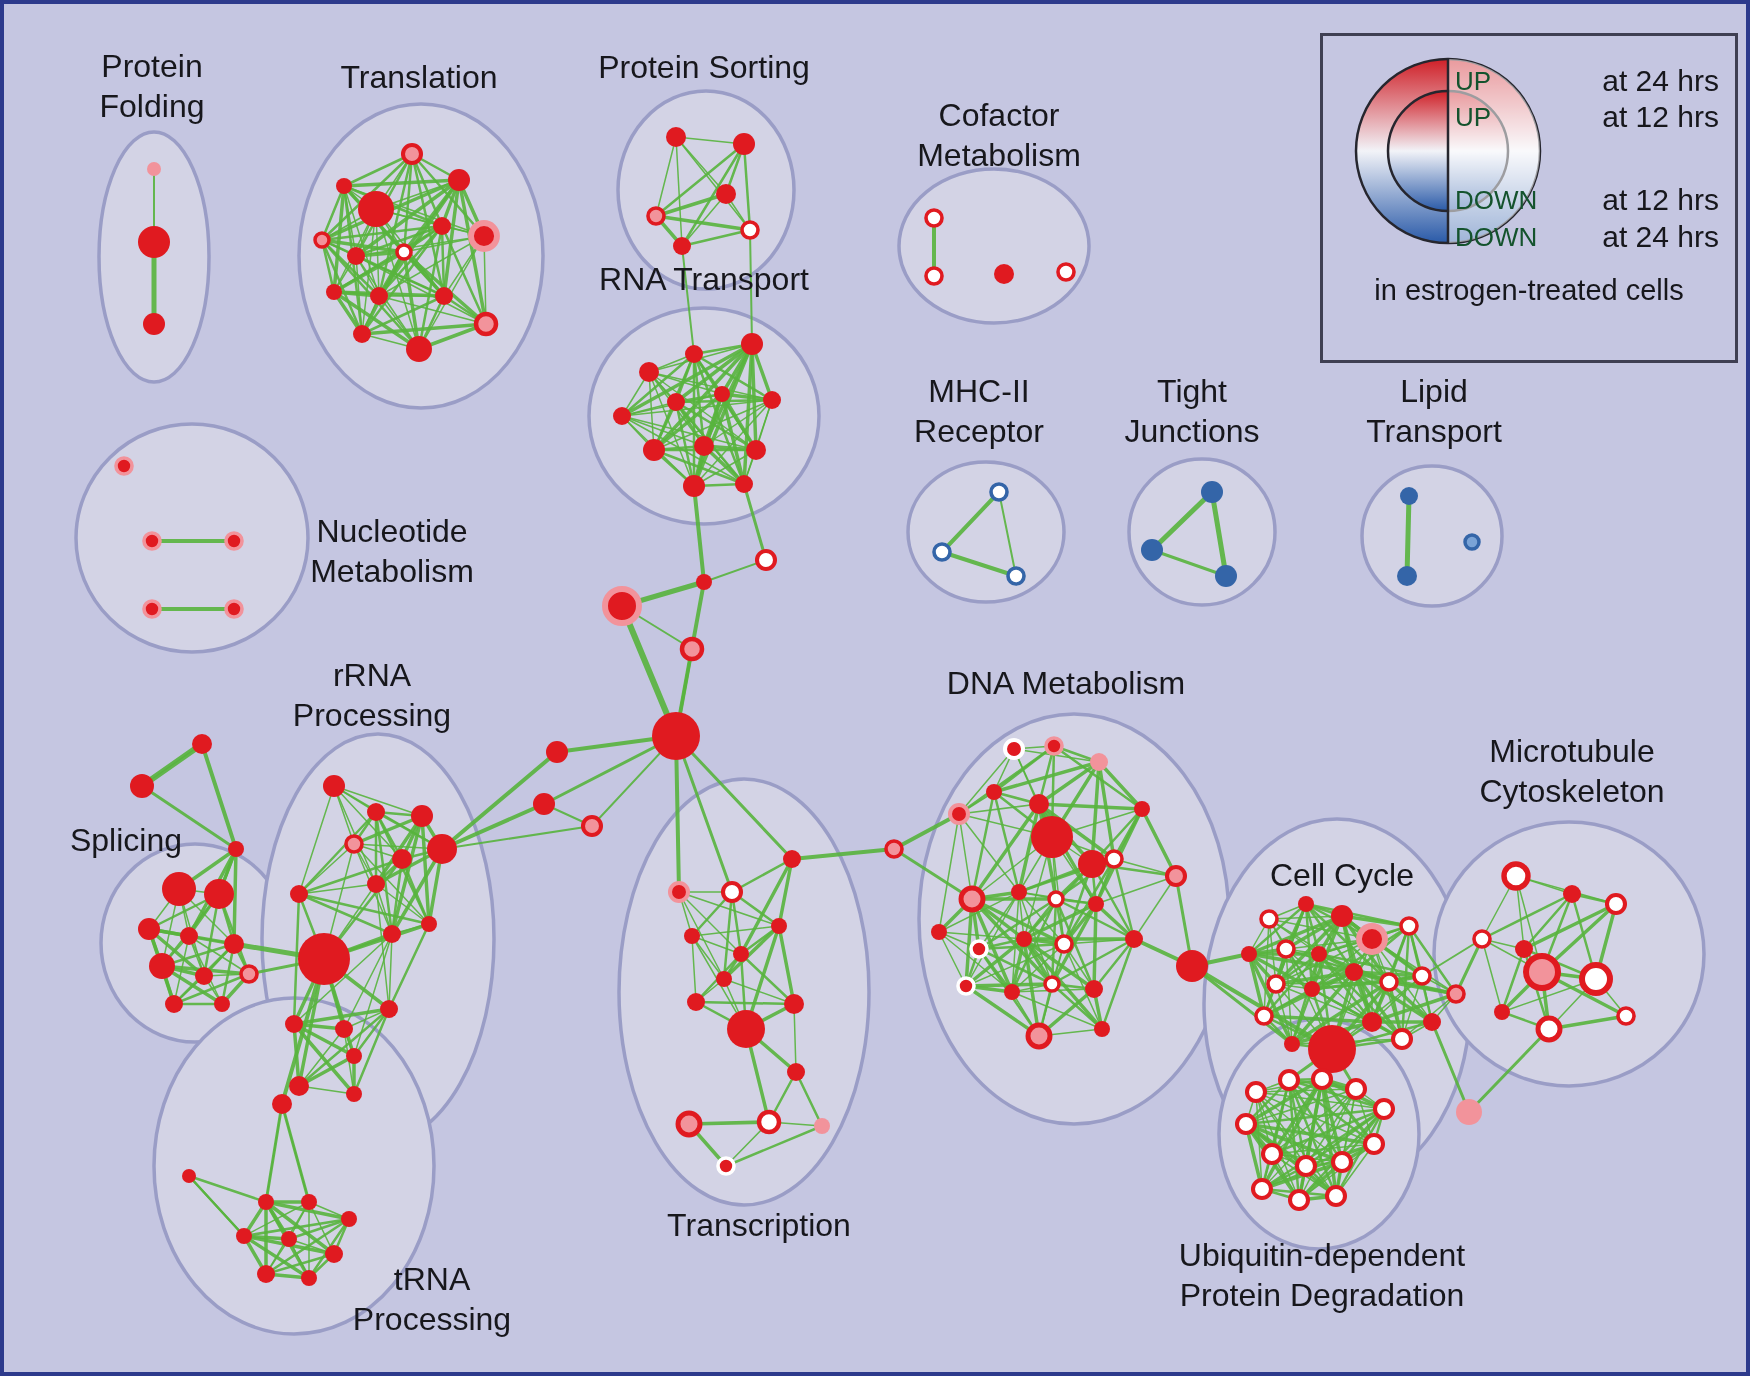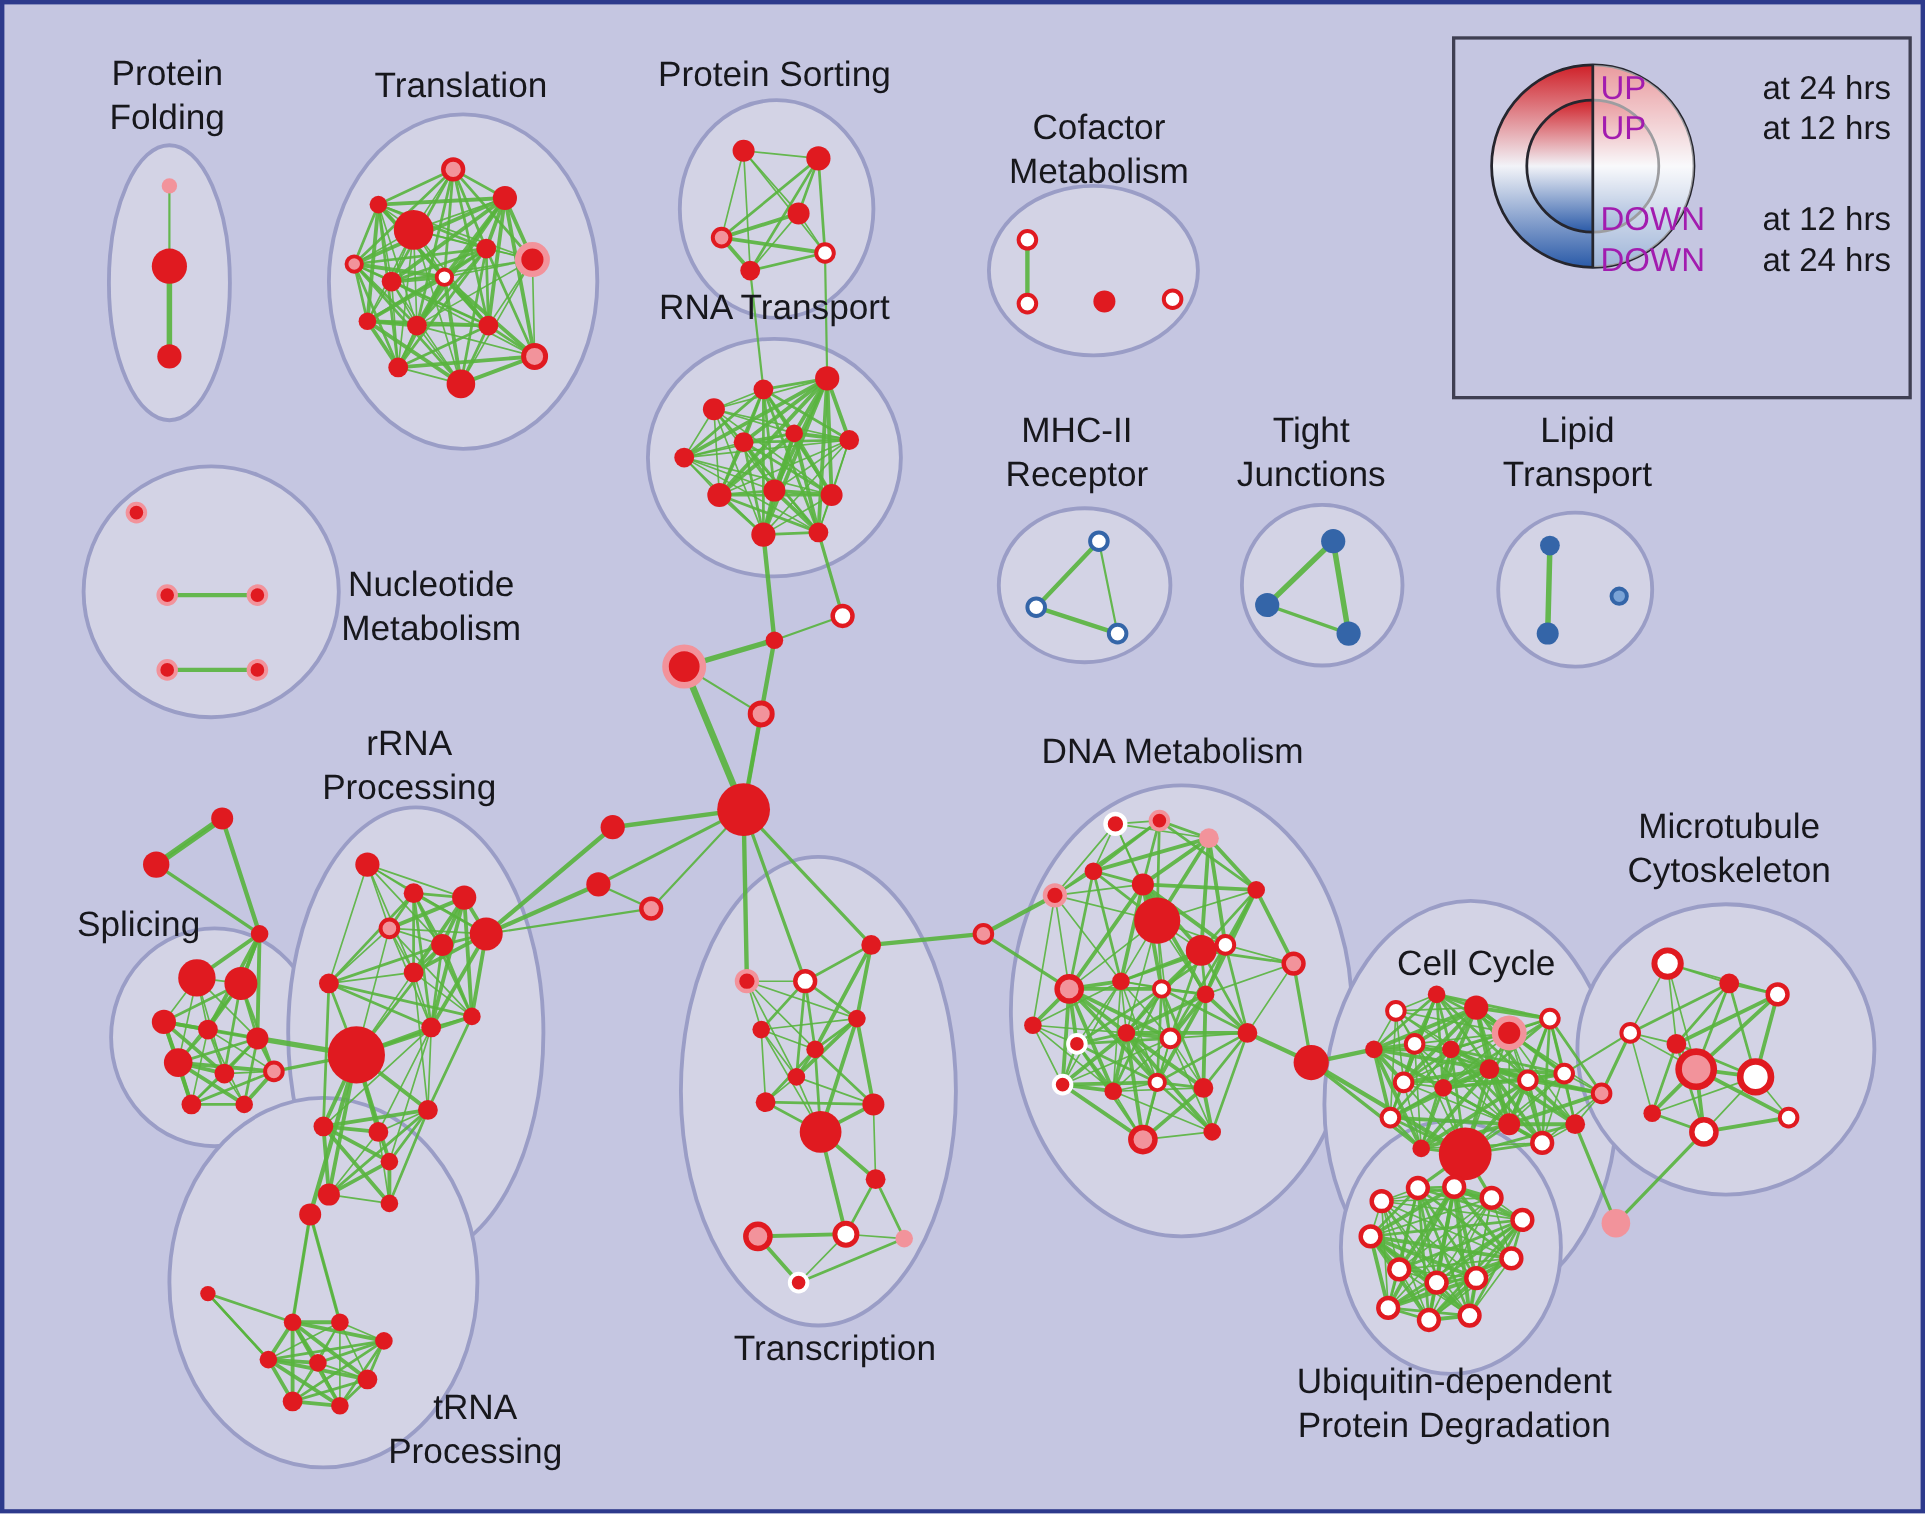--- a/index.html
+++ b/index.html
@@ -23,21 +23,21 @@
     position:absolute;
     left:1316px;top:29px;
     width:412px;height:324px;
     border:3px solid #3f3f52;
     box-sizing:content-box;
   }
   .legend-dial{position:absolute;left:0;top:0;}
   .lrow{position:absolute;left:0;width:100%;height:36px;}
   .lword{
     position:absolute;left:132px;
-    font-size:30px;color:#a21caf;line-height:36px;
+    font-size:26px;color:#14532d;line-height:36px;
   }
   .ltime{
     position:absolute;right:16px;
     font-size:30px;color:#17171c;line-height:36px;text-align:right;
   }
   .lfoot{
     position:absolute;left:0;width:100%;
     text-align:center;font-size:29px;color:#17171c;
   }
 </style>
@@ -1111,15 +1111,16 @@
     </div>
     <div class="lrow" style="top:146px">
       <span class="lword">DOWN</span>
       <span class="ltime">at 12 hrs</span>
     </div>
     <div class="lrow" style="top:183px">
       <span class="lword">DOWN</span>
       <span class="ltime">at 24 hrs</span>
     </div>
 
+    <div class="lfoot" style="top:238px">in estrogen-treated cells</div>
   </div>
 
 </div>
 
 </body></html>

